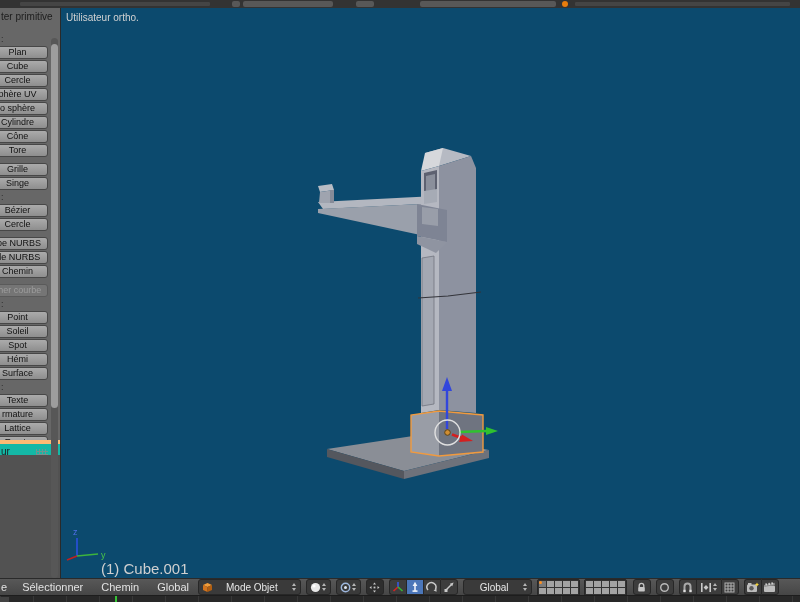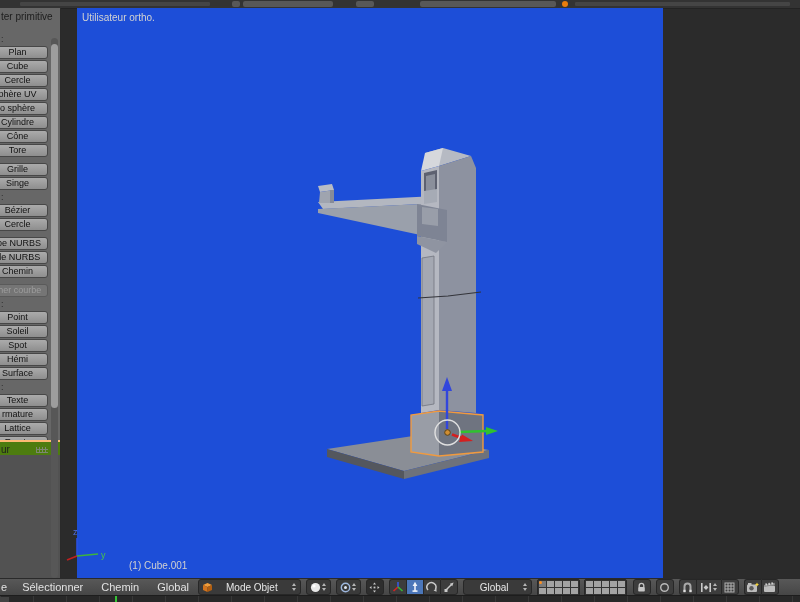--- a/index.html
+++ b/index.html
@@ -17,32 +17,32 @@
          overflow:hidden;border-right:1px solid #2a2a2a;}
   .shelf-lower{position:absolute;left:0;top:447px;width:60px;height:123px;background:#525252;}
   .panel-title{position:absolute;left:1px;top:3px;font-size:10px;color:#1d1d1d;white-space:nowrap;}
   .rows{position:absolute;left:0;top:24px;width:48px;}
   .sbtn{margin:0 0 1px -13px;width:59px;height:11px;line-height:11px;text-align:center;
         font-size:9px;color:#111;background:linear-gradient(#ababab,#8e8e8e);
         border:1px solid #474747;border-radius:3px;white-space:nowrap;overflow:hidden;}
   .sdis{background:#757575;color:#9d9d9d;border-color:#5a5a5a;}
   .slabel{height:9px;line-height:9px;font-size:9px;color:#2b2b2b;margin:3px 0 2px 1px;}
   .sgap{height:5px;}
-  .cpanel{position:absolute;left:0;top:432px;width:60px;height:15px;background:#4d7c0f;
-          border-top:2px solid #fdba74;}
+  .cpanel{position:absolute;left:0;top:432px;width:60px;height:15px;background:#14b8a6;
+          border-top:4px solid #fdba74;}
   .cpanel .ctext{position:absolute;left:1px;top:2px;font-size:10px;color:#1f1f1f;}
   .cgrip{position:absolute;right:12px;top:5px;width:12px;height:6px;
          background:repeating-linear-gradient(90deg,#8a8a8a 0 1px,transparent 1px 3px),
                     repeating-linear-gradient(0deg,#8a8a8a 0 1px,transparent 1px 3px);opacity:.8;}
   .sscroll{position:absolute;left:51px;top:30px;width:7px;height:540px;background:#575757;border-radius:4px;}
   .sthumb{position:absolute;left:0;top:6px;width:7px;height:364px;background:#9d9d9d;border-radius:4px;}
   
-  .viewport{position:absolute;left:61px;top:8px;width:586px;height:570px;background:#1d4ed8;margin-left:16px;}
+  .viewport{position:absolute;left:61px;top:8px;width:739px;height:570px;background:#0c4a6e;}
   .vp-label{position:absolute;left:5px;top:4px;font-size:10px;color:#d2d2d2;}
-  .obj-label{position:absolute;left:52px;top:552px;font-size:10px;color:#d0d0d0;text-align:right;}
+  .obj-label{position:absolute;left:40px;top:552px;font-size:15px;color:#d0d0d0;text-align:right;}
   svg.overlay{position:absolute;left:0;top:0;pointer-events:none;}
   
   .bheader{position:absolute;left:0;top:578px;width:800px;height:16px;
            background:linear-gradient(#585858,#464646);border-top:1px solid #2a2a2a;
            display:flex;align-items:center;font-size:11px;color:#e2e2e2;}
   .menu{padding:0 9px;white-space:nowrap;}
   .menu-cut{padding:0 6px 0 1px;}
   .dd{height:14px;background:#3a3a3a;border:1px solid #272727;border-radius:3px;
       display:flex;align-items:center;padding:0 3px;margin-right:5px;color:#e6e6e6;font-size:10px;}
   .dd .lbl{padding:0 13px;}

